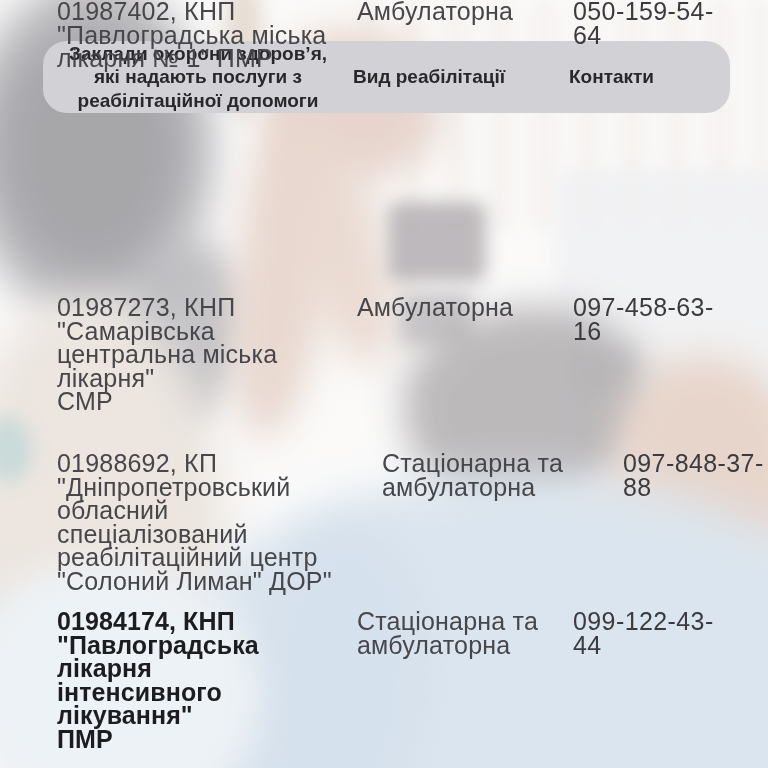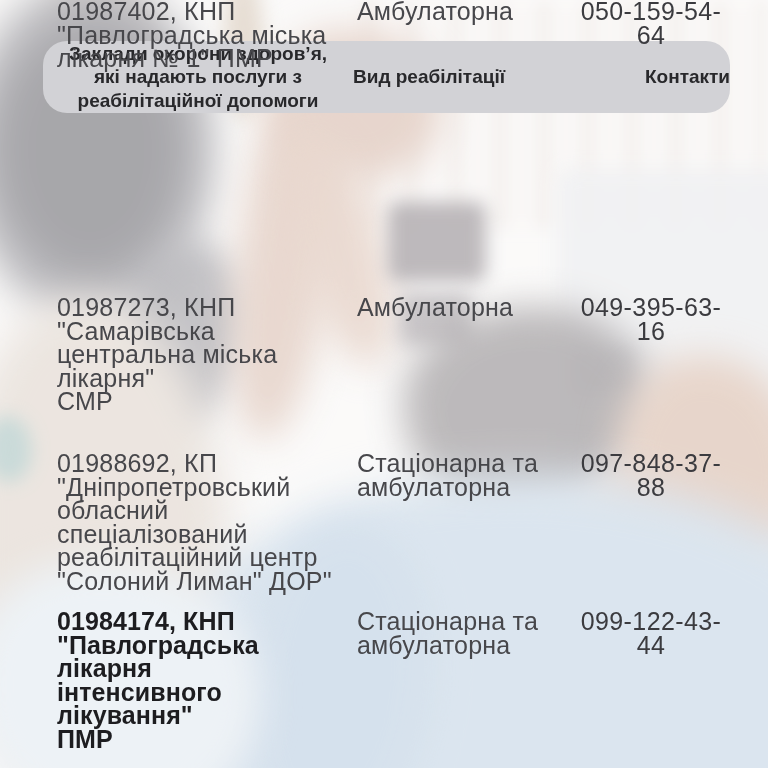--- a/index.html
+++ b/index.html
@@ -41,32 +41,32 @@
   
   .content{position:absolute;inset:0;z-index:2;}
   .header-box{
     position:absolute;left:43px;top:41px;width:687px;height:72px;
     background:#d2d2d6;border-radius:24px;
     display:grid;grid-template-columns:310px 216px 161px;align-items:center;
     color:#28282b;font-weight:700;font-size:19px;line-height:23.5px;
   }
   .header-box .hc1{text-align:center;white-space:pre-line;}
   .header-box .hc2{text-align:left;}
-  .header-box .hc3{text-align:right;}
+  .header-box .hc3{text-align:left;}
   .row{
     position:absolute;left:57px;width:672px;
     display:grid;grid-template-columns:300px 216px 156px;
     font-size:25px;line-height:23.5px;color:#47474b;letter-spacing:.2px;
   }
   .row:nth-of-type(1){top:189px;}
   .row:nth-of-type(2){top:296px;}
-  .row:nth-of-type(3){top:452px;}
+  .row:nth-of-type(3){top:452px;gap:25px;}
   .row:nth-of-type(4){top:598px;margin-top:12px;}
   .cell{white-space:pre-line;}
-  .cell-contact{color:#3b3b3f;letter-spacing:.4px;text-align:center;}
+  .cell-contact{color:#3b3b3f;letter-spacing:.4px;}
   .row.bold .cell-facility{font-weight:700;color:#1d1d20;letter-spacing:.1px;}
 </style>
 </head>
 <body>
 
 <div class="canvas">
 
   <div class="bg">
     <div class="blob blinds"></div>
     <div class="blob hair-left"></div>
@@ -100,21 +100,21 @@
 реабілітаційної допомоги</div>
       <div class="hc2">Вид реабілітації</div>
       <div class="hc3">Контакти</div>
     </div>
 
     <div class="row">
       <div class="cell cell-facility">01987273, КНП "Самарівська
 центральна міська лікарня"
 СМР</div>
       <div class="cell cell-type">Амбулаторна</div>
-      <div class="cell cell-contact">049-395-63-16</div>
+      <div class="cell cell-contact">097-458-63-16</div>
     </div>
 
     <div class="row">
       <div class="cell cell-facility">01988692, КП
 "Дніпропетровський
 обласний спеціалізований
 реабілітаційний центр
 "Солоний Лиман" ДОР"</div>
       <div class="cell cell-type">Стаціонарна та
 амбулаторна</div>

